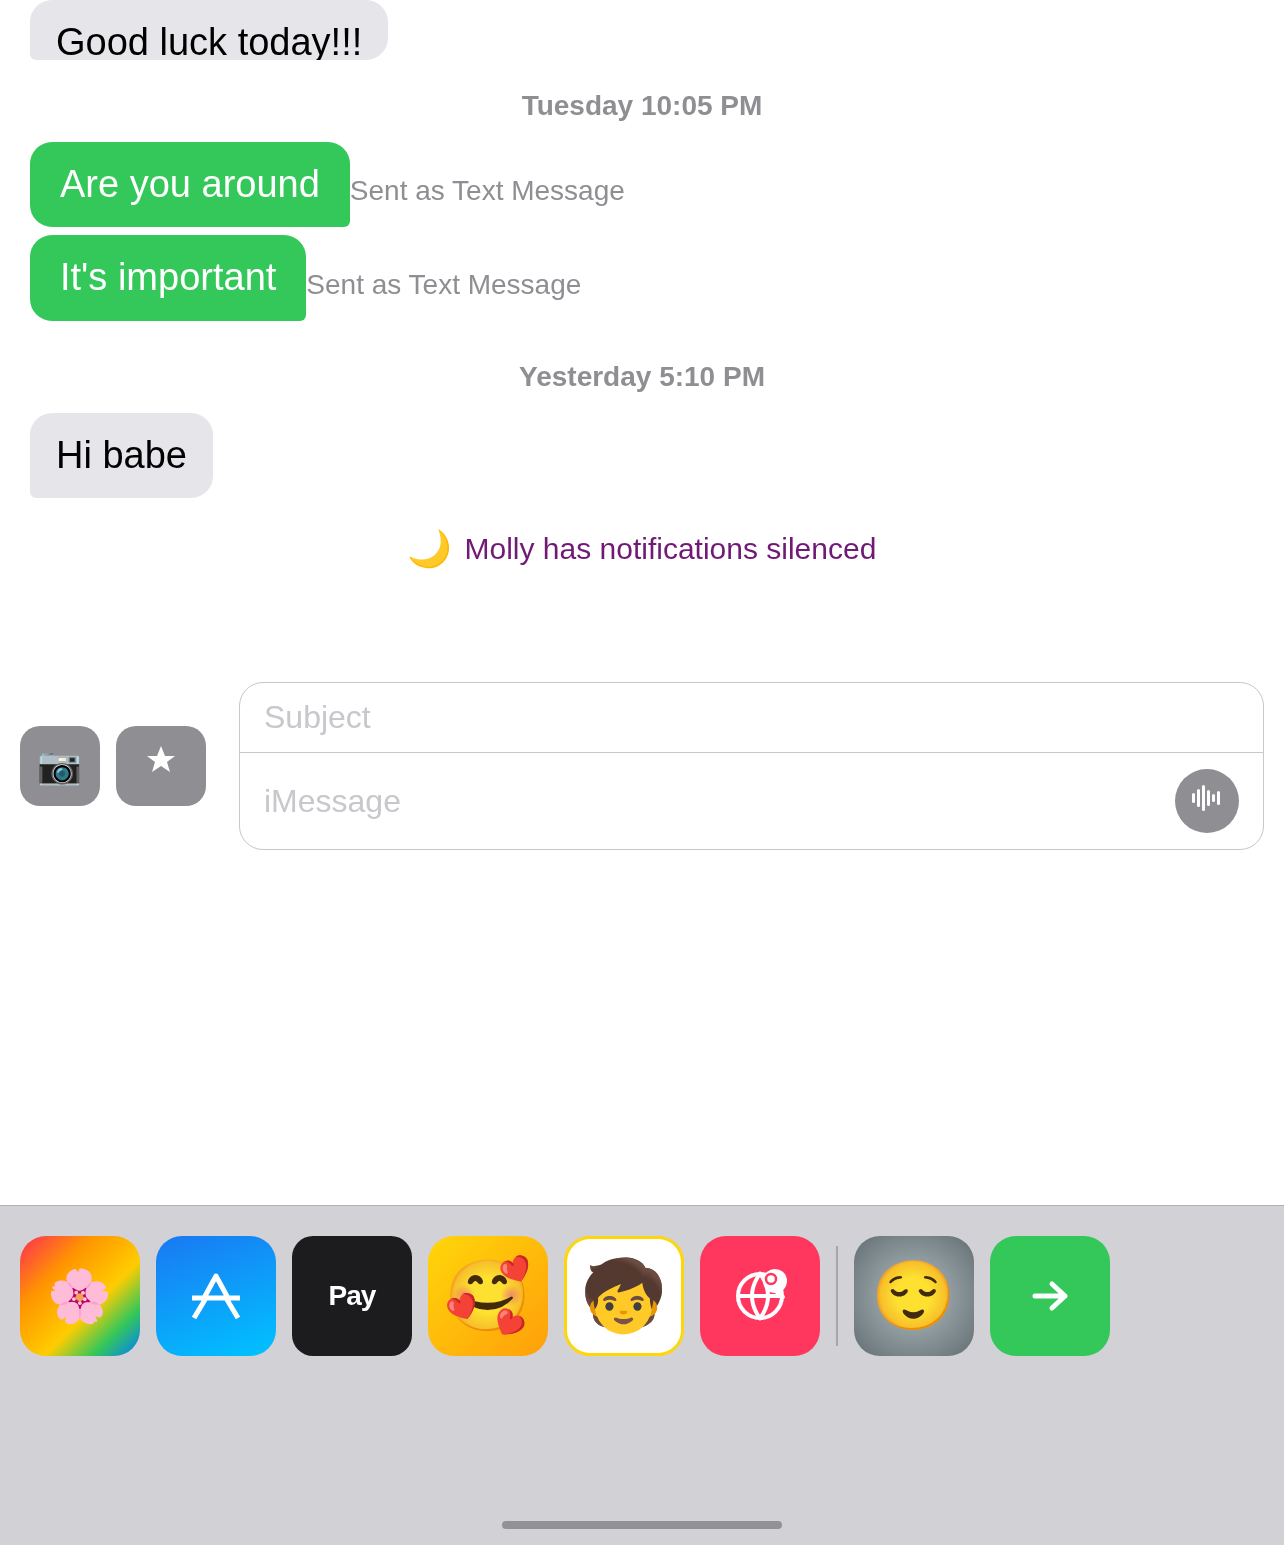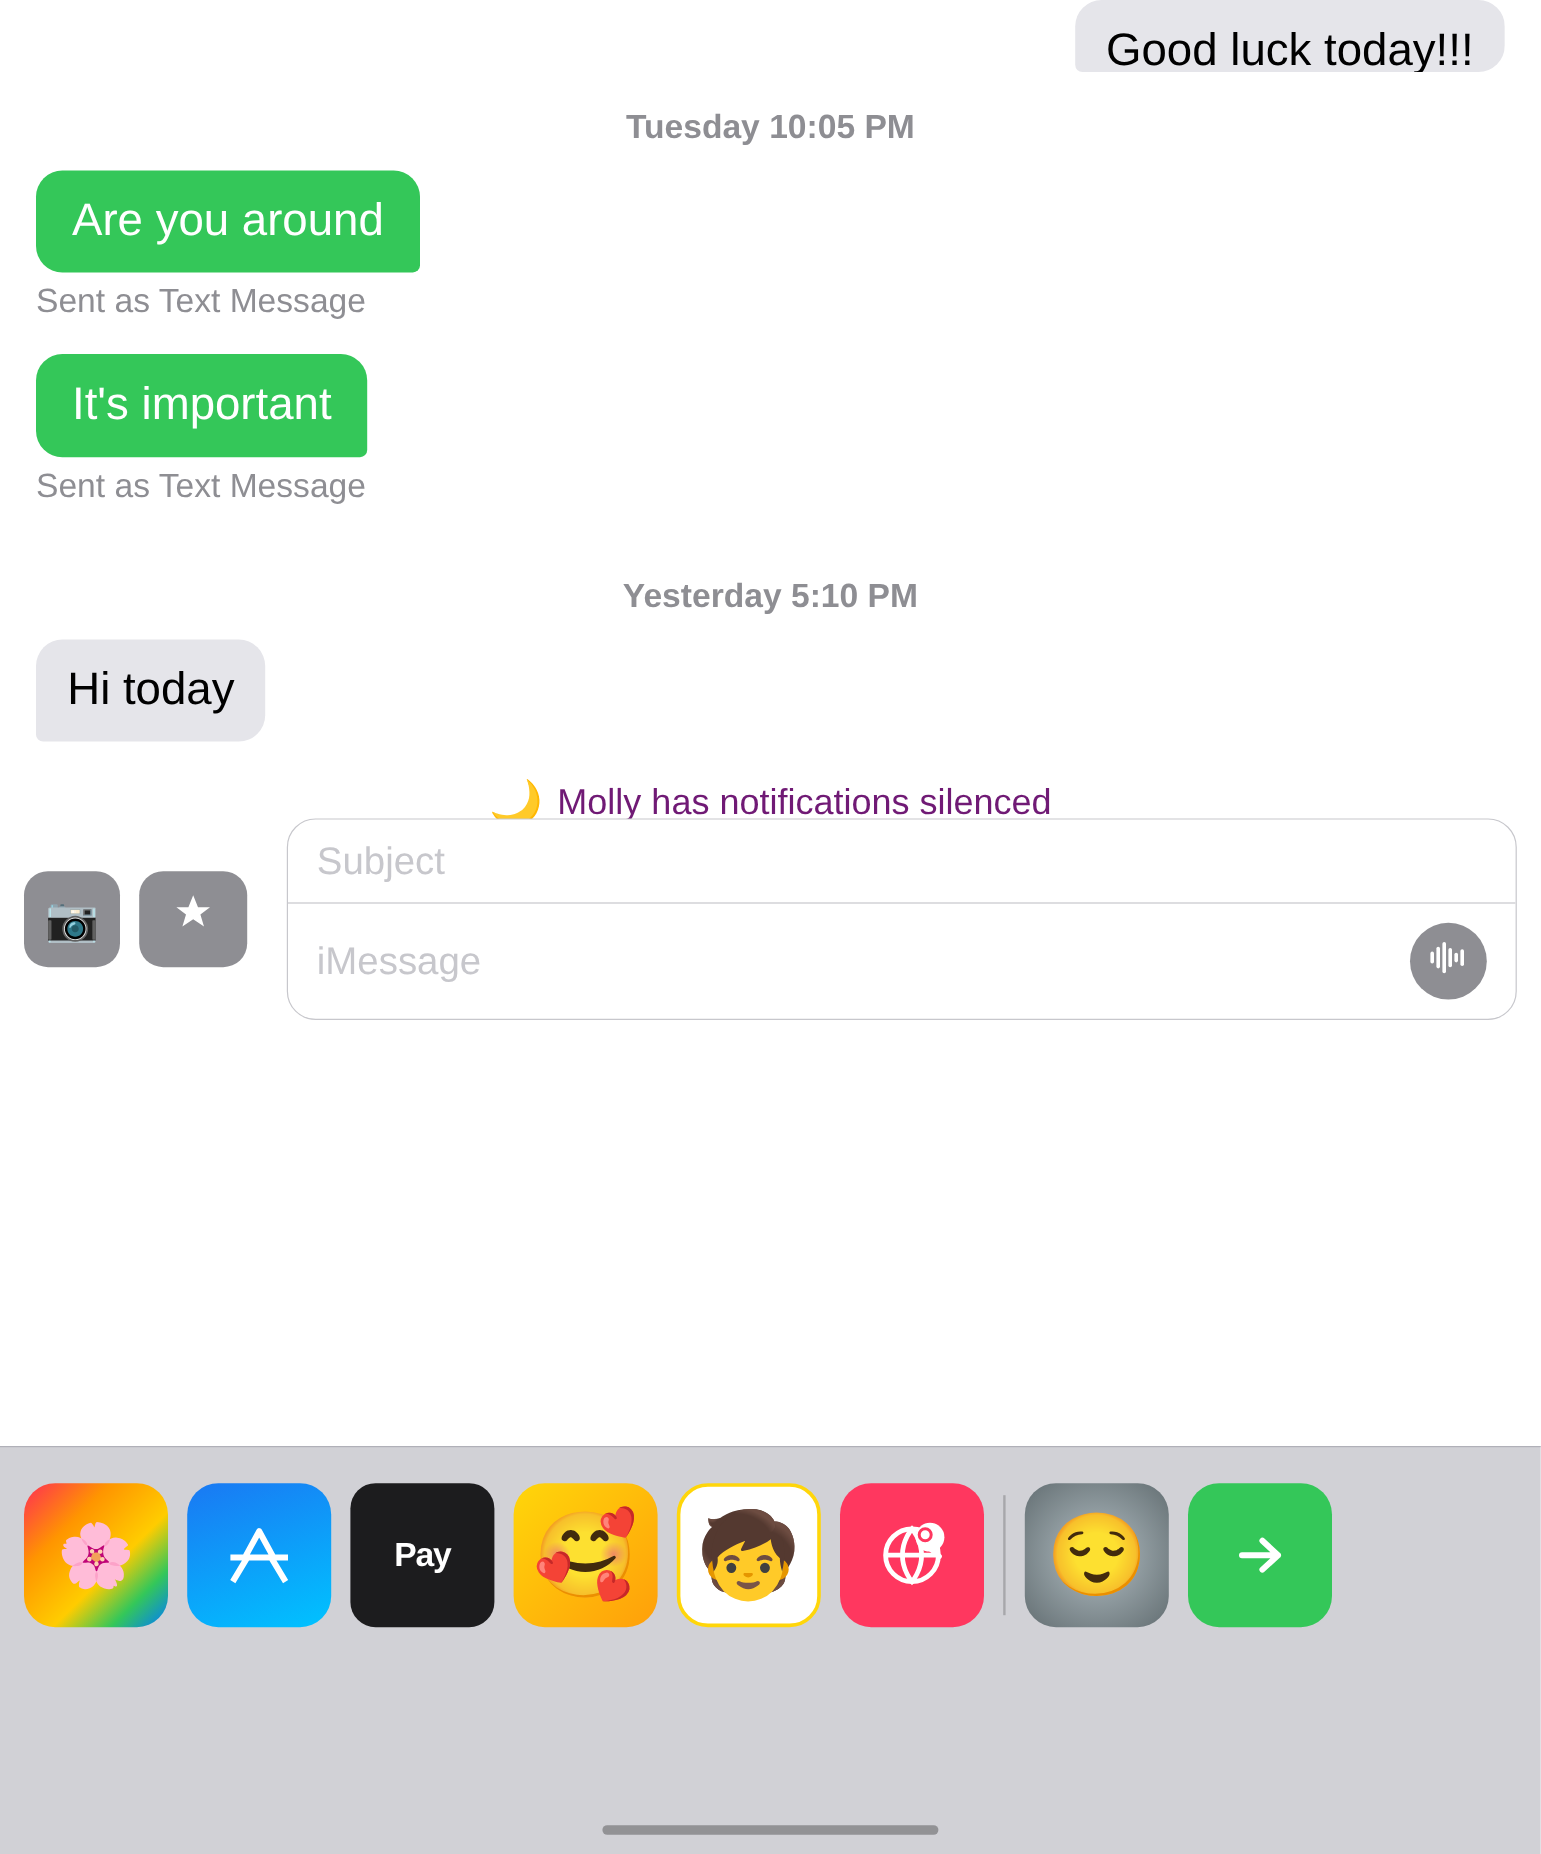--- a/index.html
+++ b/index.html
@@ -21,21 +21,21 @@
       width: 100%;
       height: 1200px;
       background: #ffffff;
       padding: 0 30px;
       position: relative;
     }
 
     
     .bubble-received-top {
       display: flex;
-      justify-content: flex-end;
+      justify-content: flex-start;
       padding-top: 0px;
     }
 
     .bubble-gray {
       background: #e5e5ea;
       border-radius: 22px;
       padding: 18px 26px;
       max-width: 55%;
       font-size: 38px;
       color: #000;
@@ -65,22 +65,22 @@
       letter-spacing: 0;
     }
 
     .timestamp span {
       font-weight: 600;
       color: #8e8e93;
     }
 
     .bubble-row-right {
       display: flex;
-      flex-direction: column;
-      align-items: flex-start;
+      flex-direction: row;
+      align-items: flex-end;
       margin-bottom: 8px;
     }
 
     .bubble-row-left {
       display: flex;
       flex-direction: column;
       align-items: flex-start;
       margin-bottom: 8px;
     }
 
@@ -279,21 +279,21 @@
       <span>Sent as Text Message</span>
     </div>
   </div>
 
   <div class="timestamp" style="margin-top: 40px;">
     <span>Yesterday</span>&nbsp;<span>5:10 PM</span>
   </div>
 
   <div class="bubble-row-left" style="margin-top: 20px;">
     <div class="bubble-gray">
-      <span>Hi today</span>
+      <span>Hi babe</span>
     </div>
   </div>
 
   <div class="notification-row">
     <span class="moon-icon">🌙</span>
     <span class="notification-text">Molly has notifications silenced</span>
   </div>
 
   <div class="input-area">
     <div class="camera-btn">

